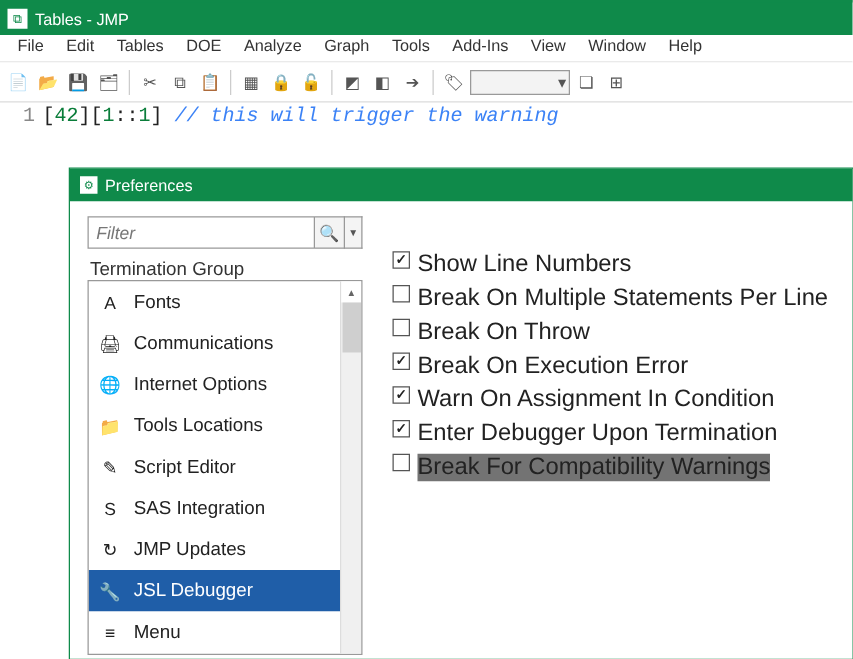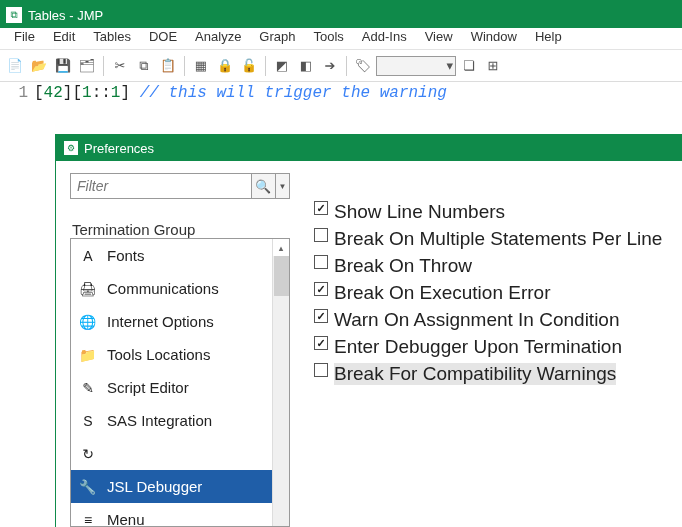--- a/index.html
+++ b/index.html
@@ -107,21 +107,21 @@
     display:inline-flex; align-items:center; justify-content:center;
     font-size:9px; color:#0f8a4a;
   }
   .pref-body {
     display:flex;
     padding: 12px 14px 0 14px;
     gap: 24px;
     height: calc(100% - 26px);
   }
   .pref-left { width: 220px; flex: 0 0 220px; display:flex; flex-direction:column; }
-  .filter-row { display:flex; gap:0; margin-bottom:20px; }
+  .filter-row { display:flex; gap:0; margin-bottom:6px; }
   .filter-input {
     flex:1; height:26px; border:1px solid #999;
     padding: 0 6px; font-style: italic; color:#777;
     font-size:14px;
     display:flex; align-items:center;
   }
   .filter-btn {
     width:24px; height:26px; border:1px solid #999; border-left:none;
     background:#f4f4f4;
     display:flex; align-items:center; justify-content:center; color:#555;
@@ -162,21 +162,21 @@
   .pg-item.selected { background:#1f5ea8; color:#fff; }
   .pref-right { flex:1; padding-top: 28px; }
   .chk-row {
     display:flex; align-items:flex-start;
     height: 27px;
     gap:6px;
     font-size:19px;
   }
   .chk-box { width:14px; height:14px; border:1px solid #555; display:flex; align-items:center; justify-content:center; font-size:11px; line-height:1; color:#222; flex:0 0 14px; }
   .chk-box.checked::after { content:"✓"; font-weight:bold; }
-  .hl { background: #e5e5e5; }
+  .hl { background: #737373; }
 </style>
 </head>
 <body>
 
 <div class="window-outer">
 
   <div class="titlebar">
     <span class="win-icon">⧉</span>
     <span class="title">Tables - JMP</span>
   </div>
@@ -258,20 +258,21 @@
               <div class="pg-item">
                 <span class="icn">✎</span>
                 <span>Script Editor</span>
               </div>
               <div class="pg-item">
                 <span class="icn">S</span>
                 <span>SAS Integration</span>
               </div>
               <div class="pg-item">
                 <span class="icn">↻</span>
+                <span>JMP Updates</span>
               </div>
               <div class="pg-item selected">
                 <span class="icn">🔧</span>
                 <span>JSL Debugger</span>
               </div>
               <div class="pg-item">
                 <span class="icn">≡</span>
                 <span>Menu</span>
               </div>
             </div>

